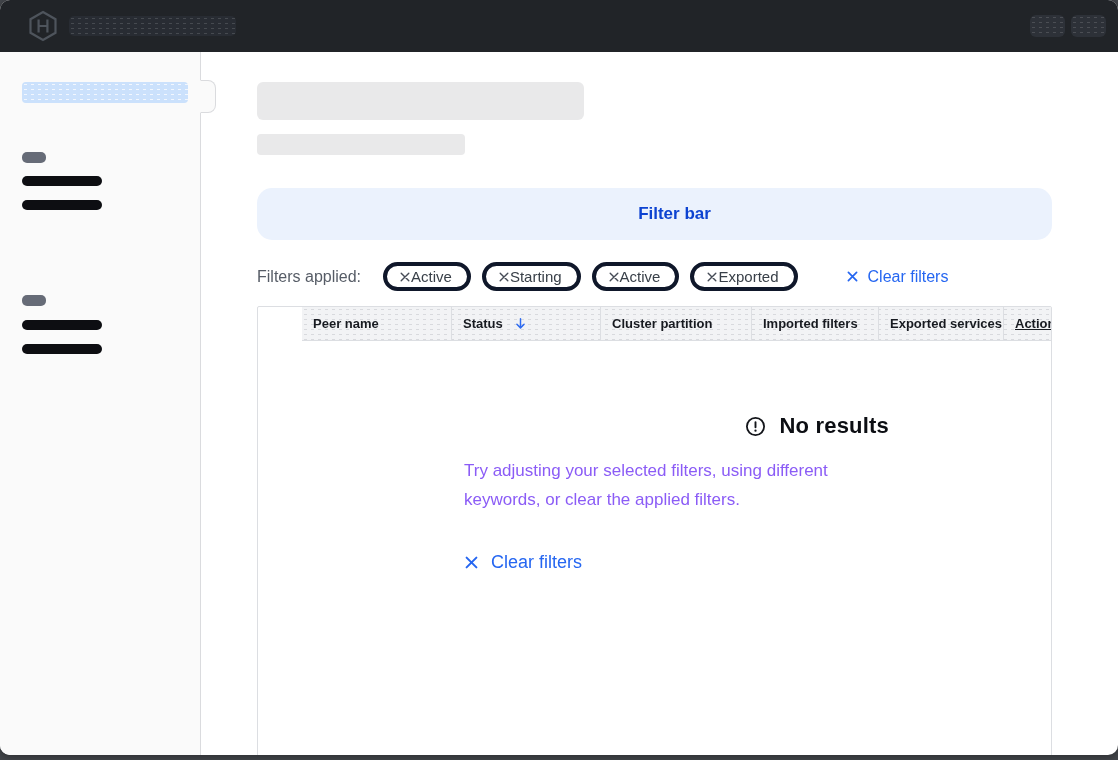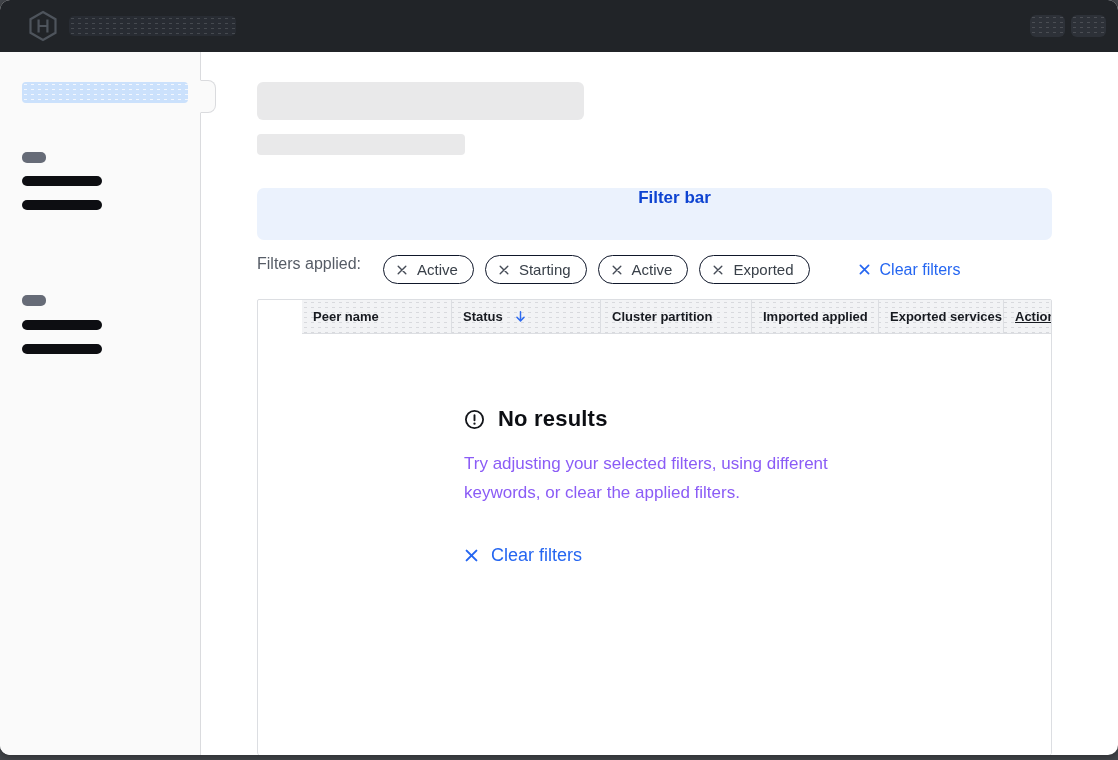--- a/index.html
+++ b/index.html
@@ -102,48 +102,48 @@
     background: #e9e9ea;
   }
   .skel-subtitle {
     margin-top: 14px;
     width: 208px; height: 21px;
     border-radius: 4px;
     background: #e9e9ea;
   }
   .banner {
     background: #ebf2fd;
-    border-radius: 7px;
-    display: flex;
-    align-items: flex-start;
+    border-radius: 15px;
+    display: flex;
+    align-items: center;
     justify-content: center;
     color: #0d43d1;
     font-weight: bold;
     font-size: 17px;
     padding-left: 40px;
   }
   .banner-filter { margin-top: 33px; height: 52px; }
 
   
   .filters-row {
-    margin-top: 15px;
-    display: flex;
+    margin-top: 22px;
+    display: flex;
+    align-items: center;
   }
   .filters-label {
     font-size: 16px;
     color: #565c66;
     margin-right: 22px;
   }
   .pill {
     display: inline-flex;
     align-items: center;
-    gap: 9px;
     height: 29px;
     padding: 0 15px 0 12px;
-    border: 1px solid #0f172a;
+    border: 4px solid #0f172a;
     border-radius: 15px;
     background: #ffffff;
     margin-right: 11px;
     font-size: 15px;
     color: #394049;
     cursor: pointer;
   }
   .pill .x-small { display: inline-flex; }
   .clear-link {
     margin-left: 37px;
@@ -200,20 +200,21 @@
     position: relative;
   }
   .empty {
     width: 425px;
     margin: 72px auto 0;
   }
   .empty-head {
     display: flex;
     align-items: center;
     gap: 13px;
+    justify-content: flex-end;
   }
   .empty-title {
     font-size: 22px;
     font-weight: bold;
     color: #0c0e13;
     letter-spacing: .2px;
   }
   .empty-body {
     margin-top: 17px;
     font-size: 17px;
@@ -314,21 +315,21 @@
         <div class="th th-2">
           <span>Status</span>
           <svg class="sort-icon" width="13" height="13" viewBox="0 0 16 16" fill="none">
             <path d="M8 2.2 V13 M3.6 9 L8 13.4 L12.4 9" stroke="#2e6bf0" stroke-width="1.8" stroke-linecap="round" stroke-linejoin="round"></path>
           </svg>
         </div>
         <div class="th th-1">
           <span>Cluster partition</span>
         </div>
         <div class="th th-3">
-          <span>Imported applied</span>
+          <span>Imported filters</span>
         </div>
         <div class="th th-4">
           <span>Exported services</span>
         </div>
         <div class="th th-5">
           <span>Actions</span>
         </div>
       </div>
 
       <div class="tbody">

